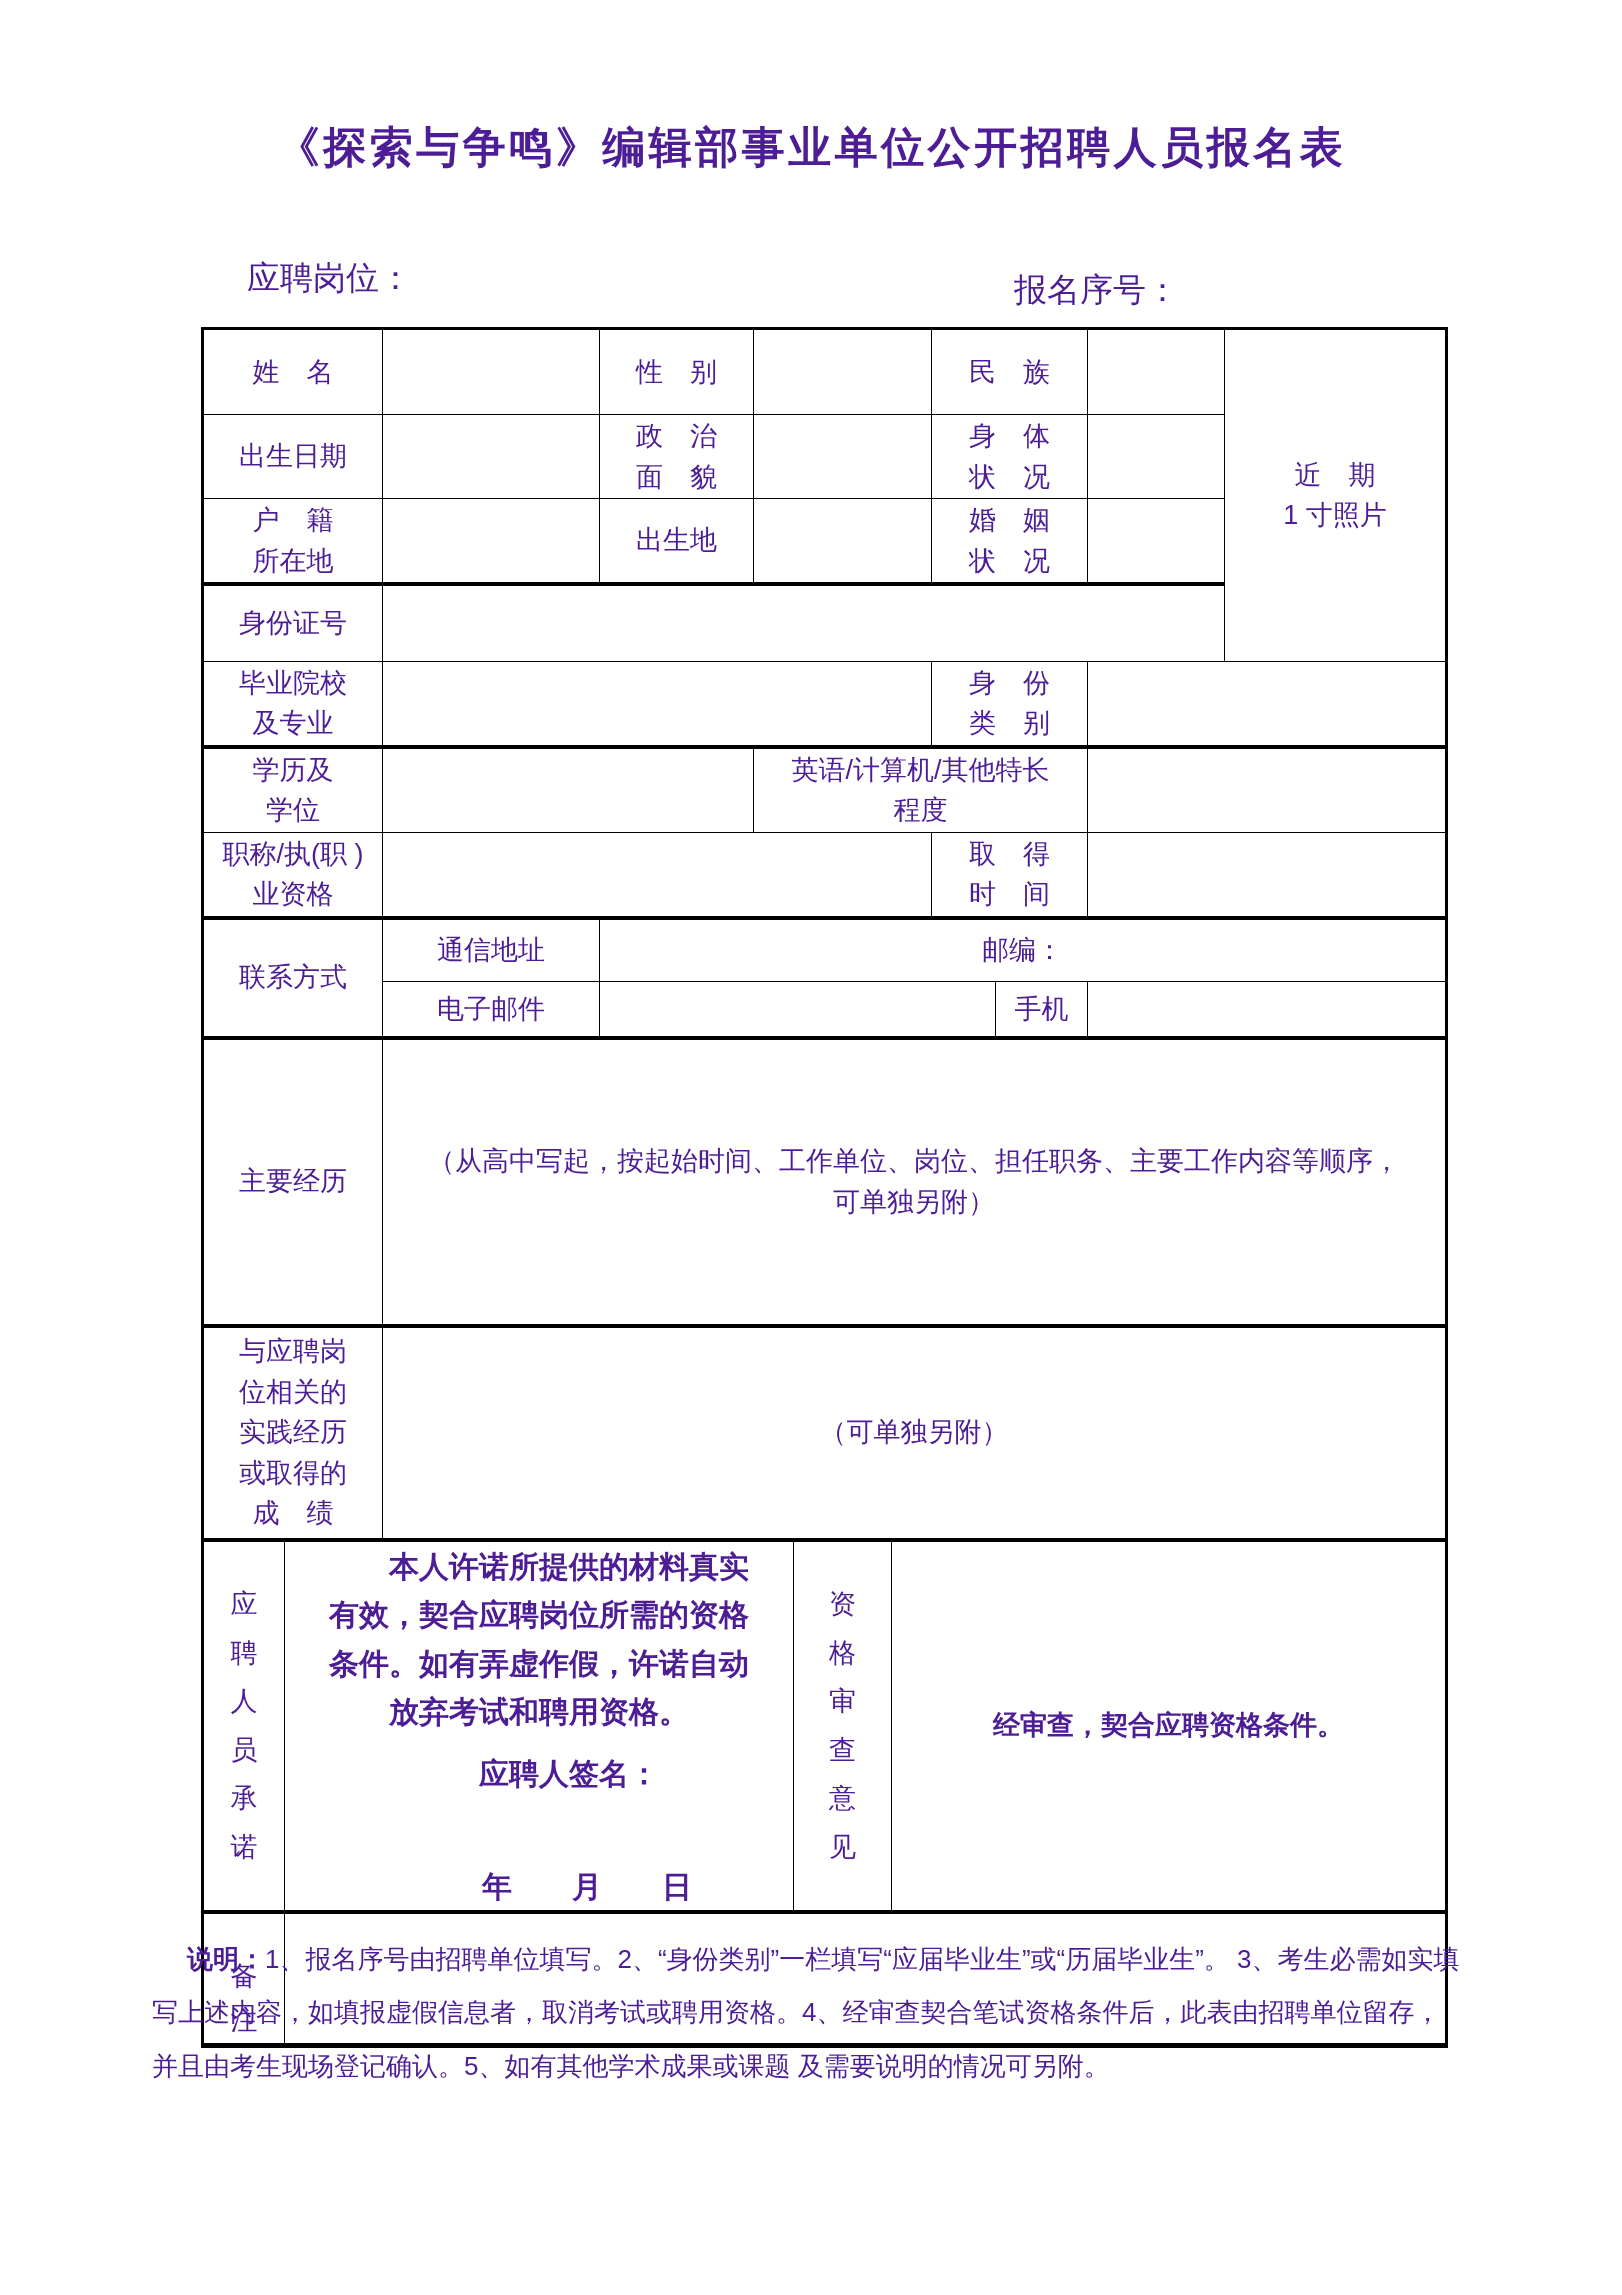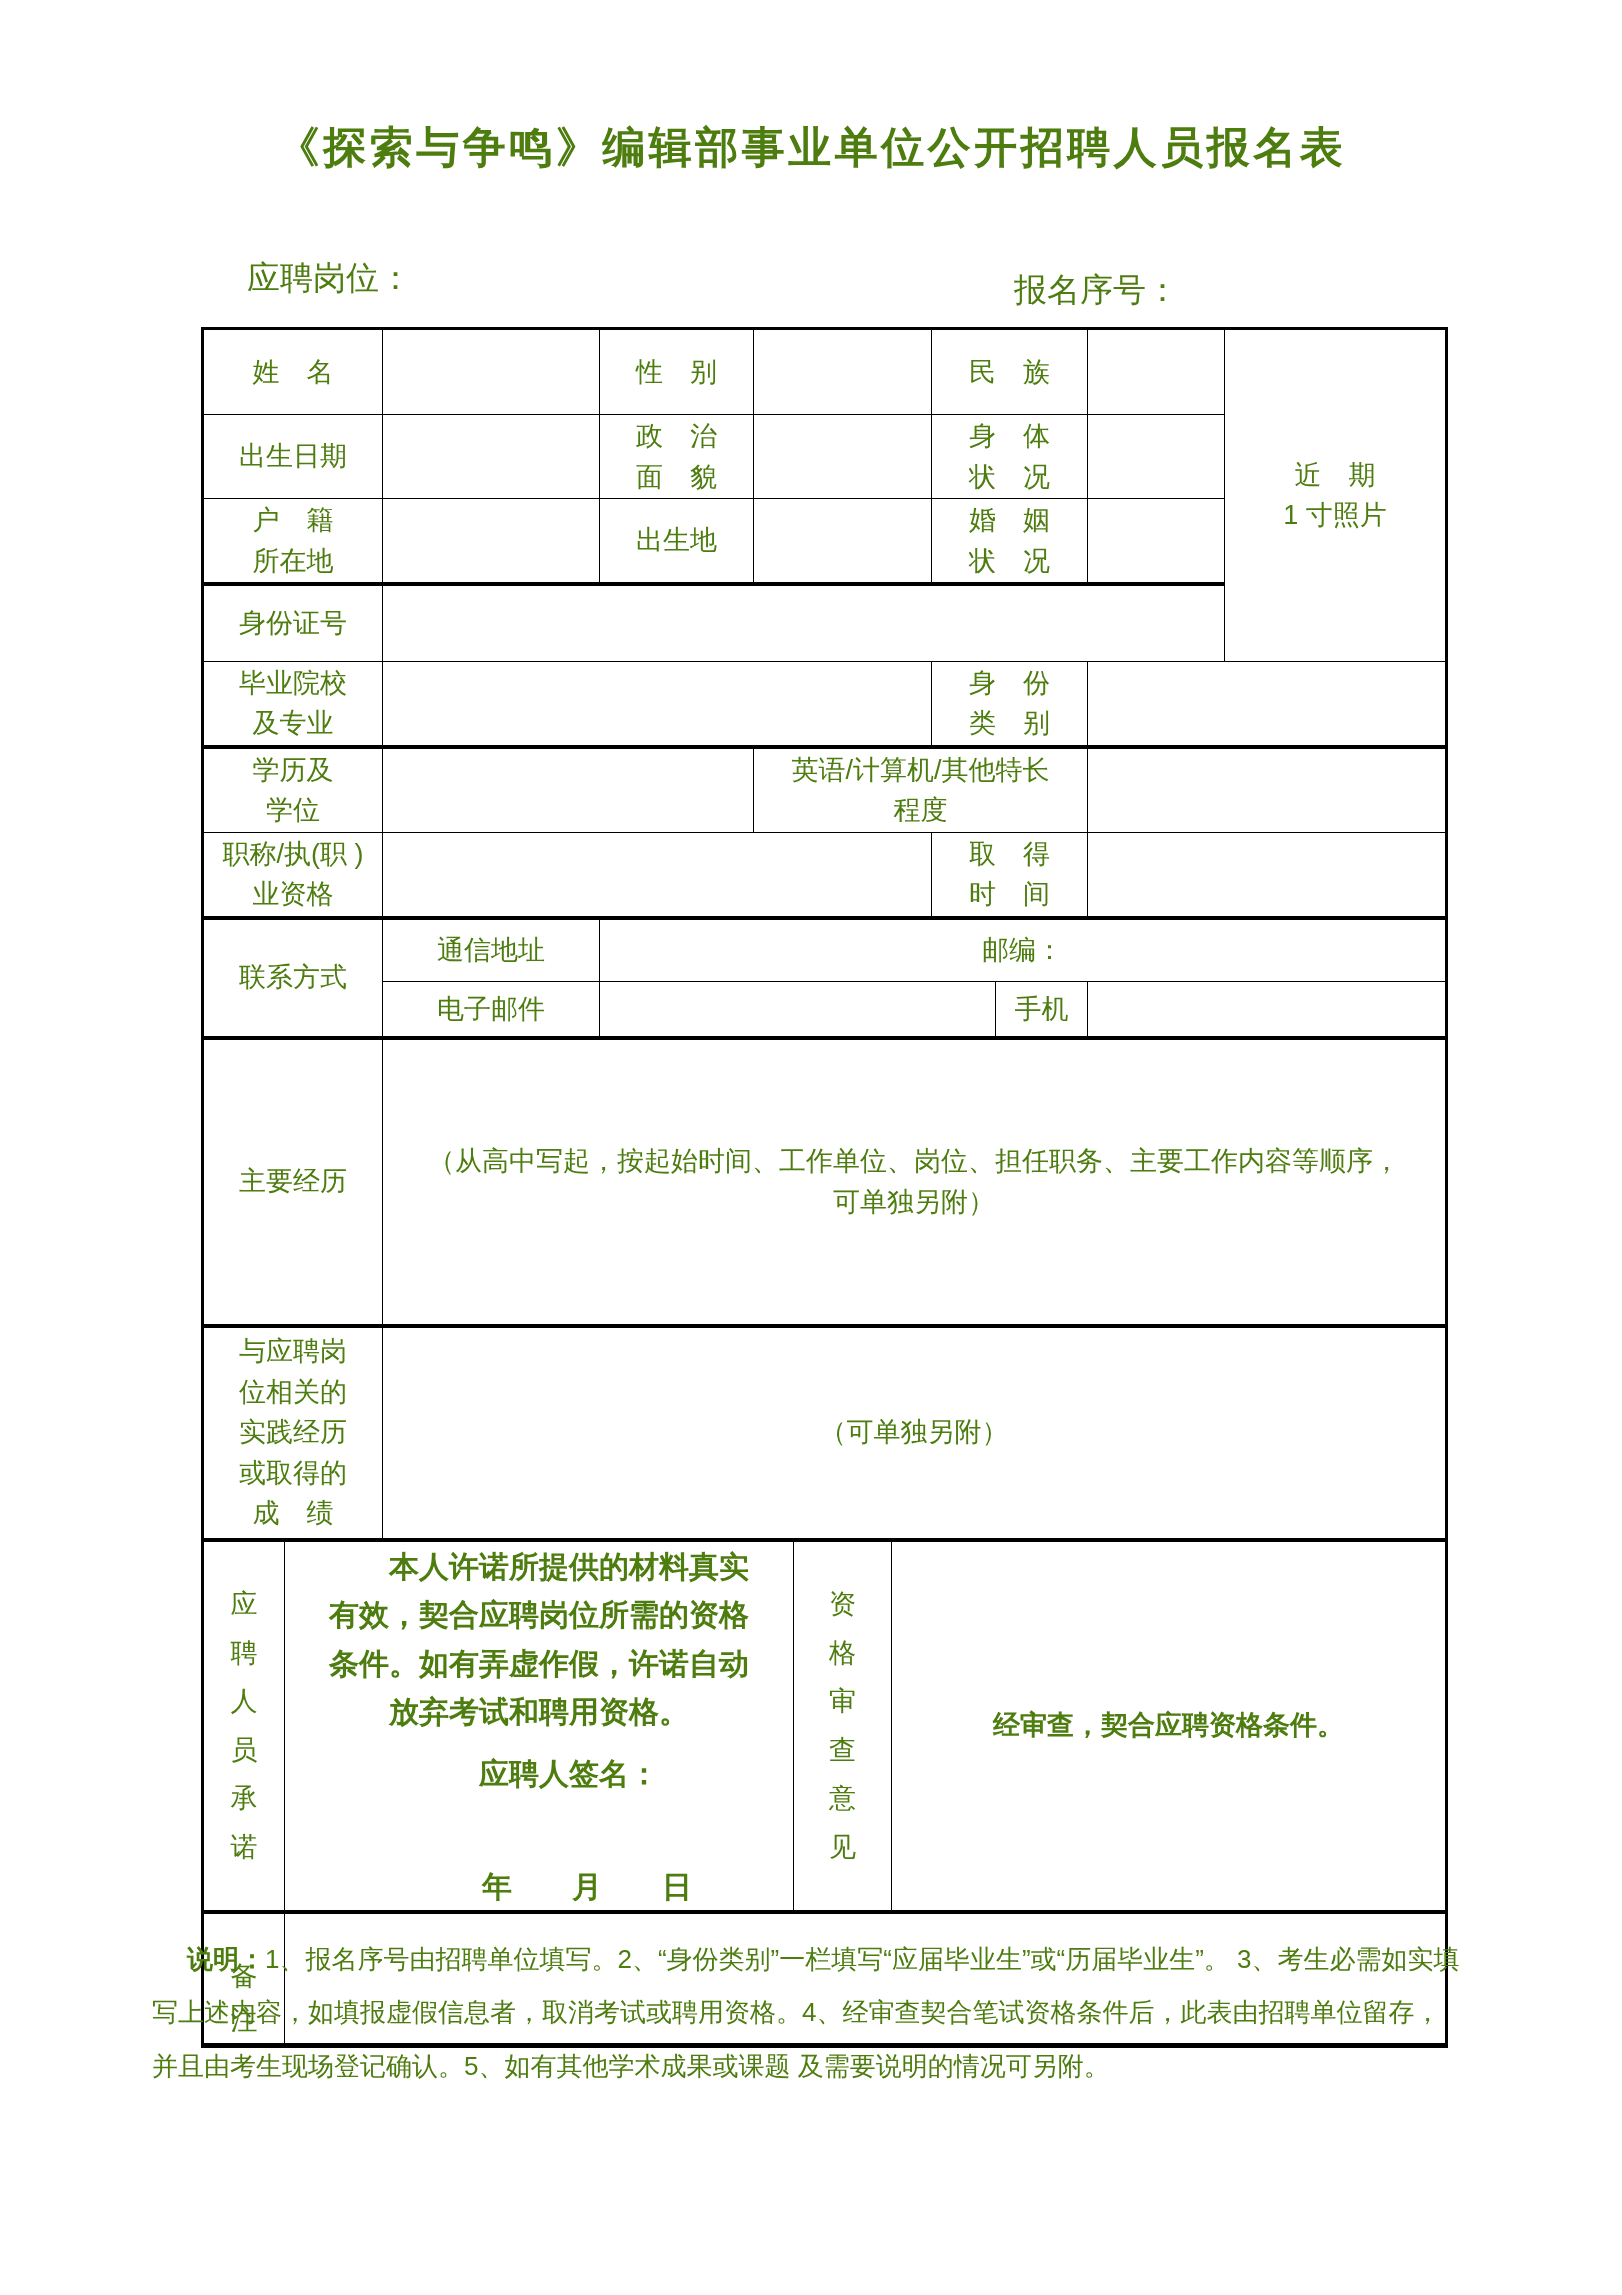--- a/index.html
+++ b/index.html
@@ -3,21 +3,21 @@
 <meta charset="utf-8">
 <style>
   html, body { margin: 0; padding: 0; background: #e8e8e8; }
   .page {
     position: relative;
     width: 1623px;
     height: 2295px;
     margin: 0 auto;
     background: #ffffff;
     font-family: "Liberation Sans", sans-serif;
-    color: #4d7c0f;
+    color: #4c1d95;
     overflow: hidden;
   }
   .doc-title {
     position: absolute;
     top: 120px;
     left: 0;
     width: 100%;
     text-align: center;
     font-size: 43px;
     font-weight: 700;

